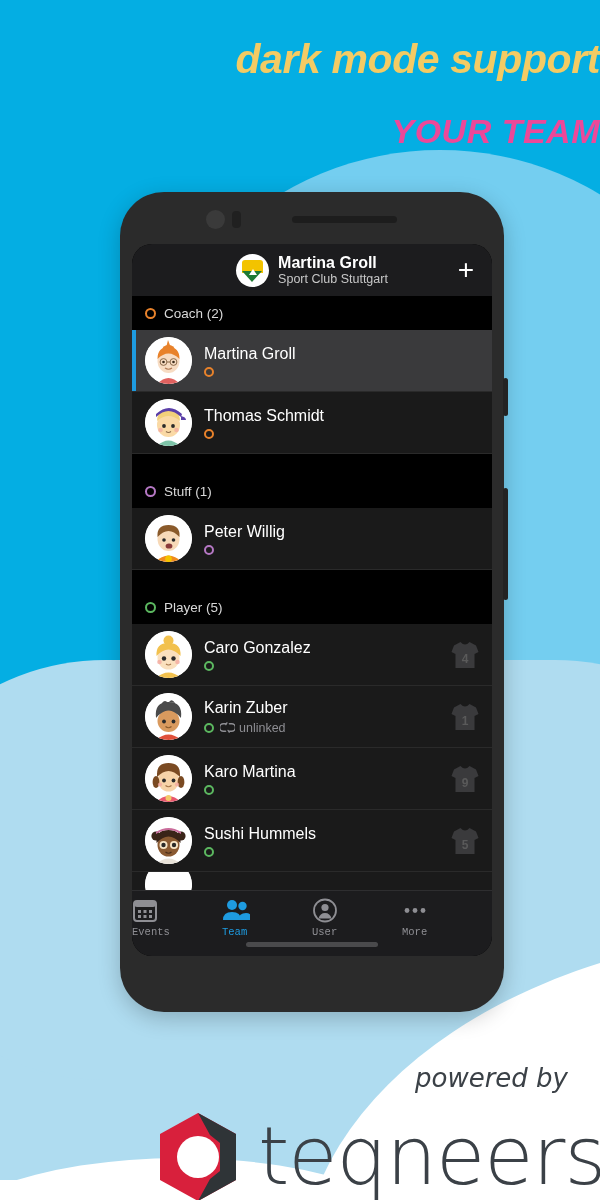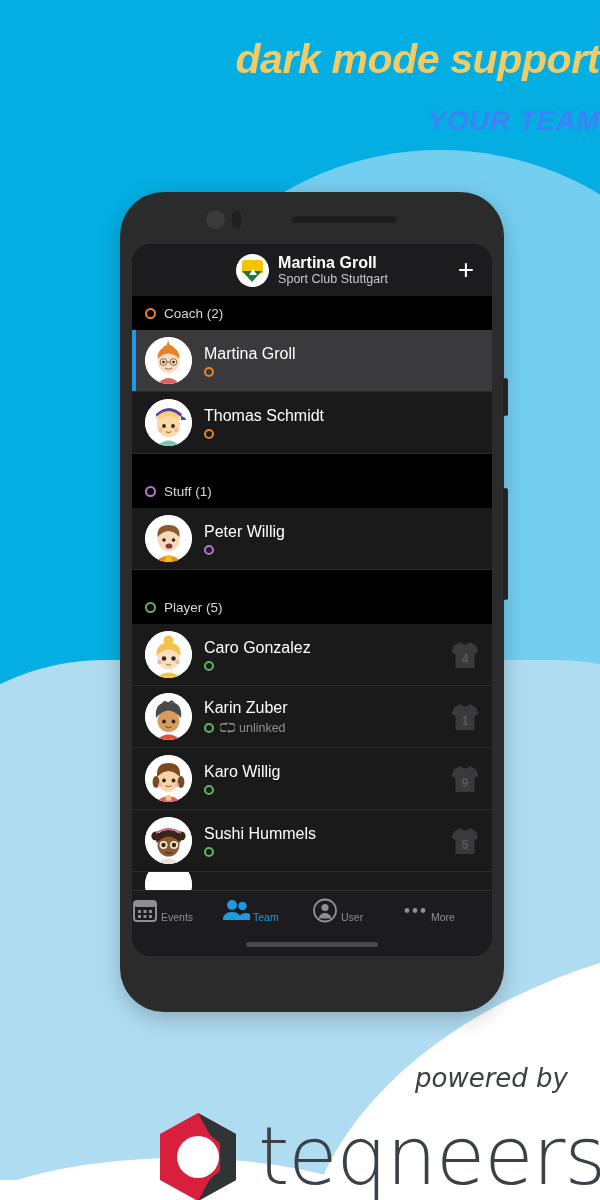--- a/index.html
+++ b/index.html
@@ -52,25 +52,25 @@
   .headings { position: absolute; left: 0; top: 0; width: 600px; text-align: right; }
   .headline-1 {
     margin-top: 36px;
     font-size: 41px;
     font-weight: bold;
     font-style: italic;
     color: #F3CB64;
     letter-spacing: -0.4px;
   }
   .headline-2 {
-    margin-top: 22px;
-    font-size: 28px;
+    margin-top: 29px;
+    font-size: 34px;
     font-weight: bold;
     font-style: italic;
-    color: #3b82f6;
+    color: #ec4899;
     letter-spacing: 0.5px;
   }
 
   
   .phone {
     position: absolute; left: 120px; top: 192px;
     width: 384px; height: 820px;
     background: #2b2b2b;
     border-radius: 44px;
     box-shadow: 0 6px 22px rgba(0,0,0,0.22);
@@ -195,21 +195,21 @@
   }
   .row-partial { height: 26px; overflow: hidden; }
 
   
   .tabbar {
     flex: 0 0 66px; height: 66px;
     background: #1c1c1e;
     border-top: 1px solid #2e2e30;
     display: flex; align-items: flex-start; padding-top: 7px;
   }
-  .tab { flex: 1; display: flex; align-items: flex-end; gap: 3px; cursor: pointer; }
+  .tab { flex: 1; display: flex; flex-direction: column; align-items: flex-start; gap: 3px; cursor: pointer; font-family: Liberation Mono, monospace; }
   .tab-label { font-size: 10.5px; color: #8e8e93; }
   .tab.active .tab-label { color: #1E9BE0; }
   .home-indicator {
     position: absolute; left: 50%; transform: translateX(-50%);
     bottom: 9px; width: 132px; height: 5px; border-radius: 3px;
     background: #4a4a4c;
   }
 
   
   .footer { position: absolute; left: 0; top: 1045px; width: 600px; height: 155px; }
@@ -408,21 +408,21 @@
               <ellipse cx="36" cy="27" rx="3.4" ry="6" fill="#7A4A22"></ellipse>
               <circle cx="19" cy="25.5" r="1.9" fill="#2a2a2a"></circle>
               <circle cx="28.5" cy="25.5" r="1.9" fill="#2a2a2a"></circle>
               <circle cx="15" cy="29.5" r="2.1" fill="#F2A9A0" opacity=".8"></circle>
               <circle cx="32" cy="29.5" r="2.1" fill="#F2A9A0" opacity=".8"></circle>
               <path d="M20.5 30.5 q3 2.5 6 0" stroke="#a8784c" stroke-width="1.2" fill="none"></path>
               <path d="M11 47 q12.5-12 25 0z" fill="#E8566E"></path>
               <circle cx="23.5" cy="43" r="3" fill="#F3C96A"></circle>
             </svg></span>
           <span class="row-main">
-            <span class="row-name">Karo Willig</span>
+            <span class="row-name">Karo Martina</span>
             <span class="row-meta">
               <span class="dot" style="border-color:#5CB860"></span>
             </span>
           </span>
           <span class="jersey"><svg viewBox="0 0 30 32" width="30" height="32">
               <path d="M10.5 3 L4 6.5 L1.5 13 L5.5 15 L5.5 29 L24.5 29 L24.5 15 L28.5 13 L26 6.5 L19.5 3 Q15 8 10.5 3 Z" fill="#3a3a3c"></path>
             </svg><span class="jersey-num">9</span></span>
         </div>
         <div class="row">
           <span class="avatar"><svg viewBox="0 0 47 47">

